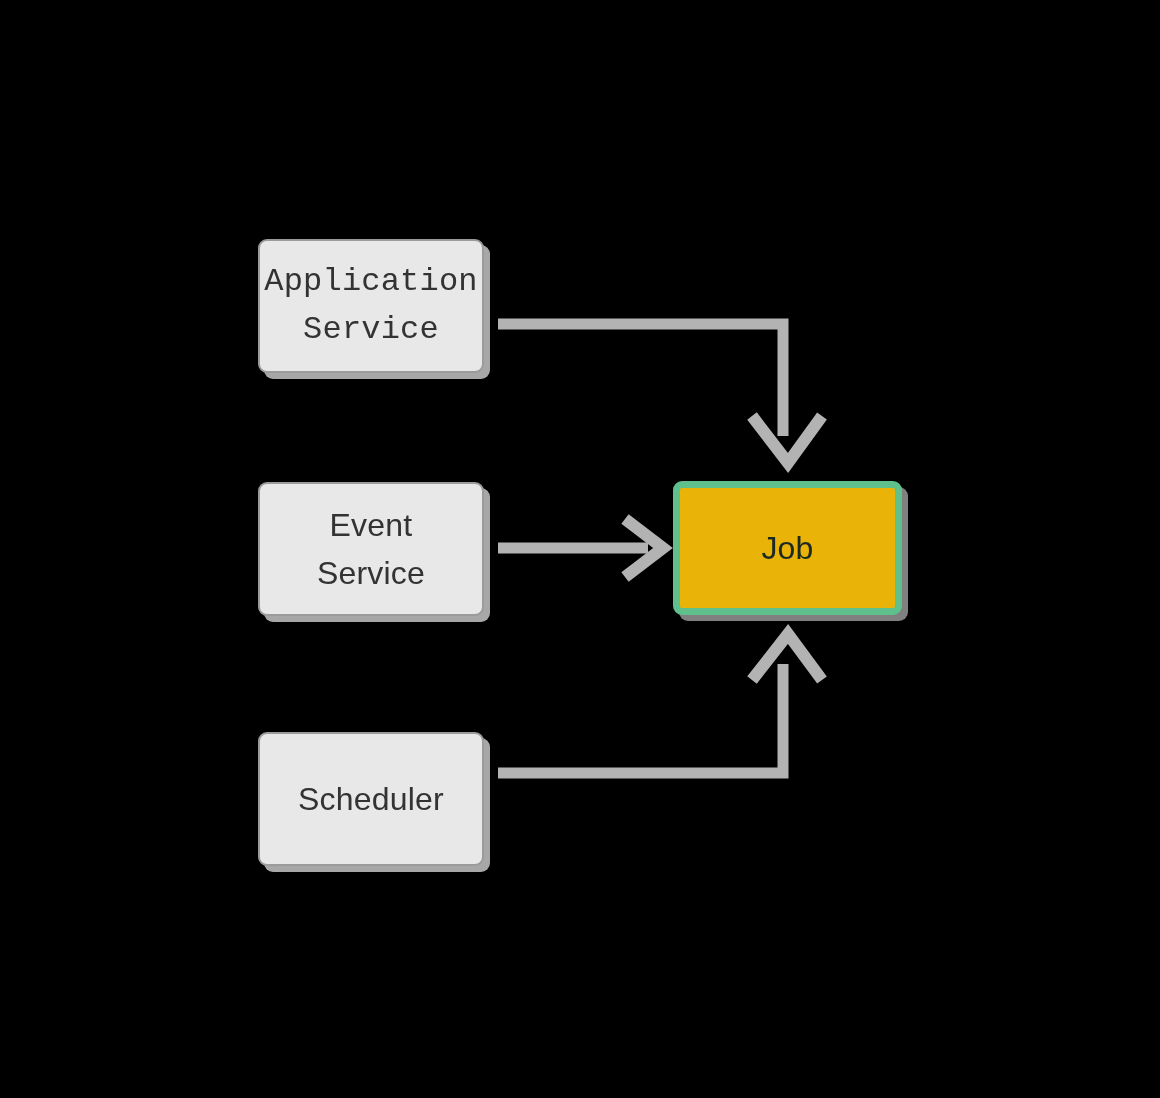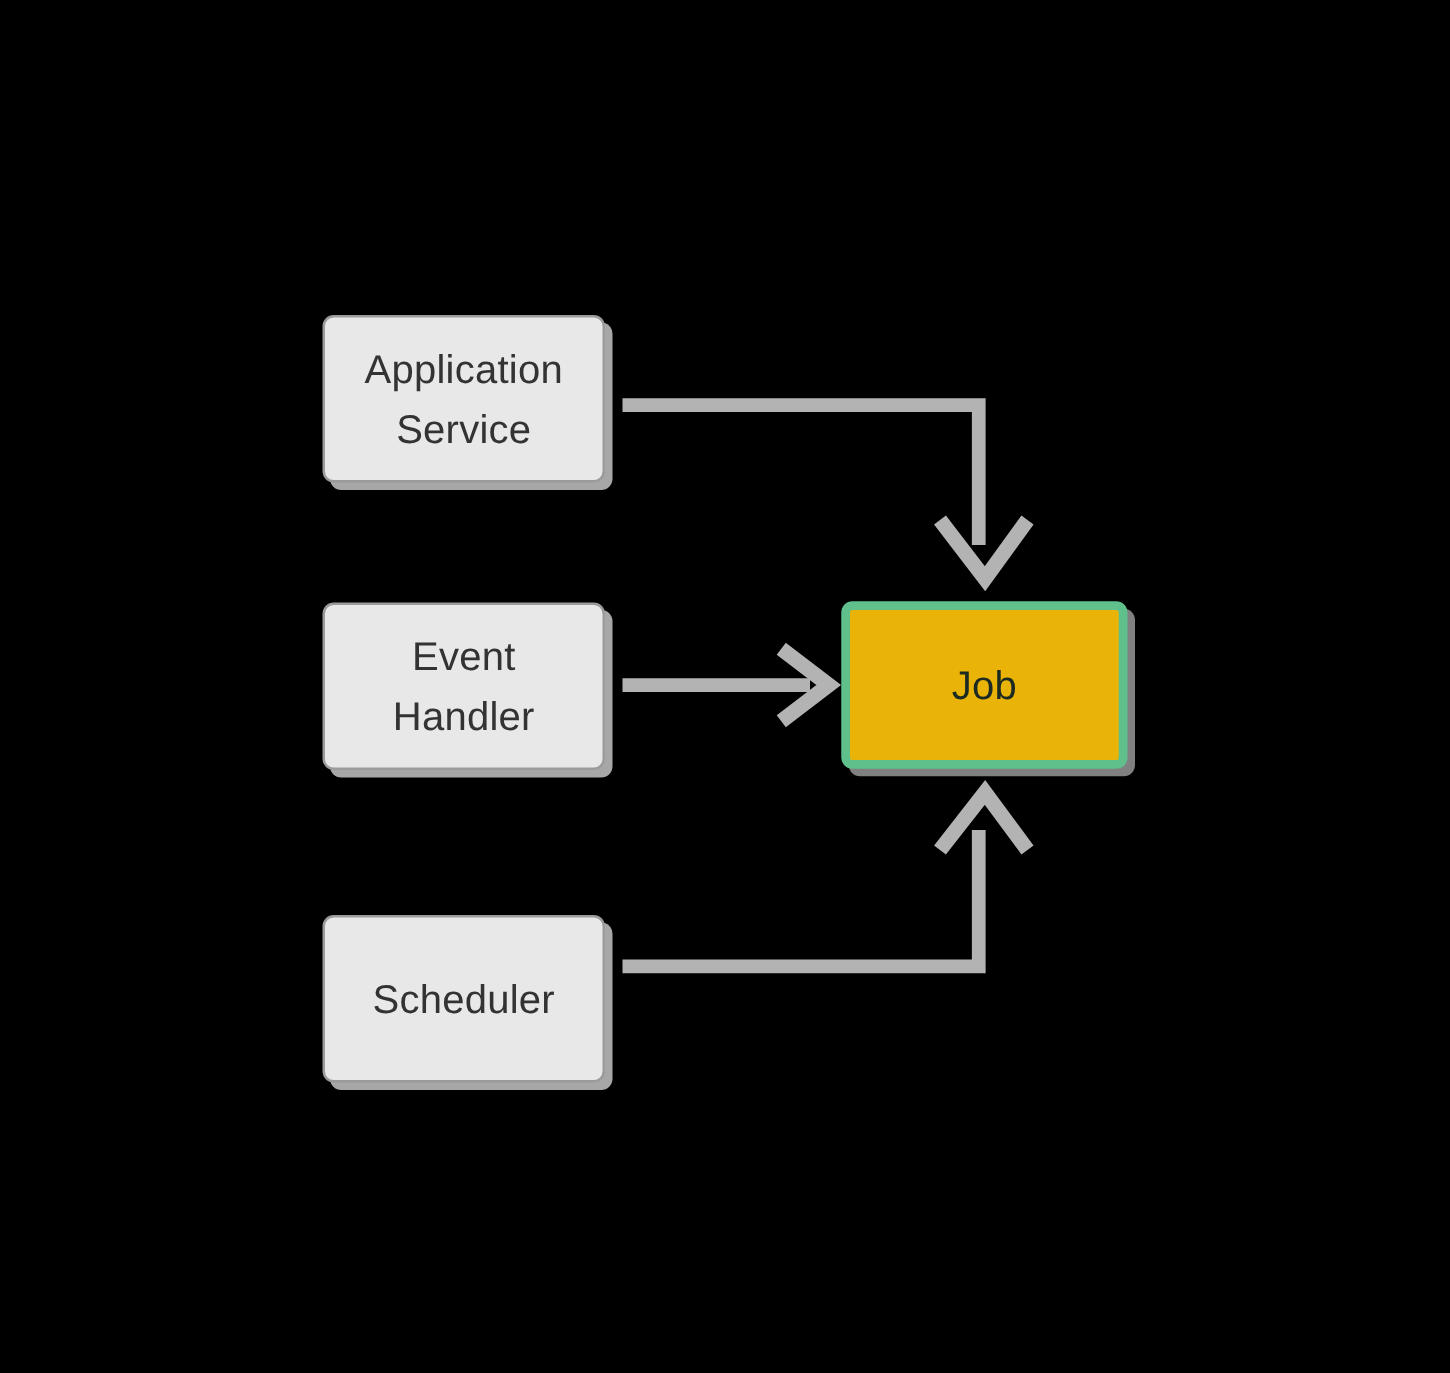--- a/index.html
+++ b/index.html
@@ -51,21 +51,21 @@
     font-size: 32px;
     box-shadow: 6px 6px 0 0 rgba(150,150,150,0.85);
   }
   .node-label {
     display: block;
     white-space: pre-line;
     pointer-events: none;
   }
 
   
-  #node-application-service { left: 258px; top: 252px; width: 226px; height: 134px; }
+  #node-application-service { left: 258px; top: 239px; width: 226px; height: 134px; font-family: Liberation Mono, monospace; }
   #node-event-handler       { left: 258px; top: 482px; width: 226px; height: 134px; }
   #node-scheduler           { left: 258px; top: 732px; width: 226px; height: 134px; }
   #node-job                 { left: 673px; top: 481px; width: 229px; height: 134px; }
 </style>
 </head>
 <body>
 
 <div id="canvas">
 
   <svg class="svg-layer" viewBox="0 0 1160 1098" width="1160" height="1098" xmlns="http://www.w3.org/2000/svg">
@@ -86,21 +86,21 @@
     </g>
   </svg>
 
   <div class="node node-gray" id="node-application-service">
     <span class="node-label">Application
 Service</span>
   </div>
 
   <div class="node node-gray" id="node-event-handler">
     <span class="node-label">Event
-Handler</span>
+Service</span>
   </div>
 
   <div class="node node-gray" id="node-scheduler">
     <span class="node-label">Scheduler</span>
   </div>
 
   <div class="node node-green" id="node-job">
     <span class="node-label">Job</span>
   </div>
 

